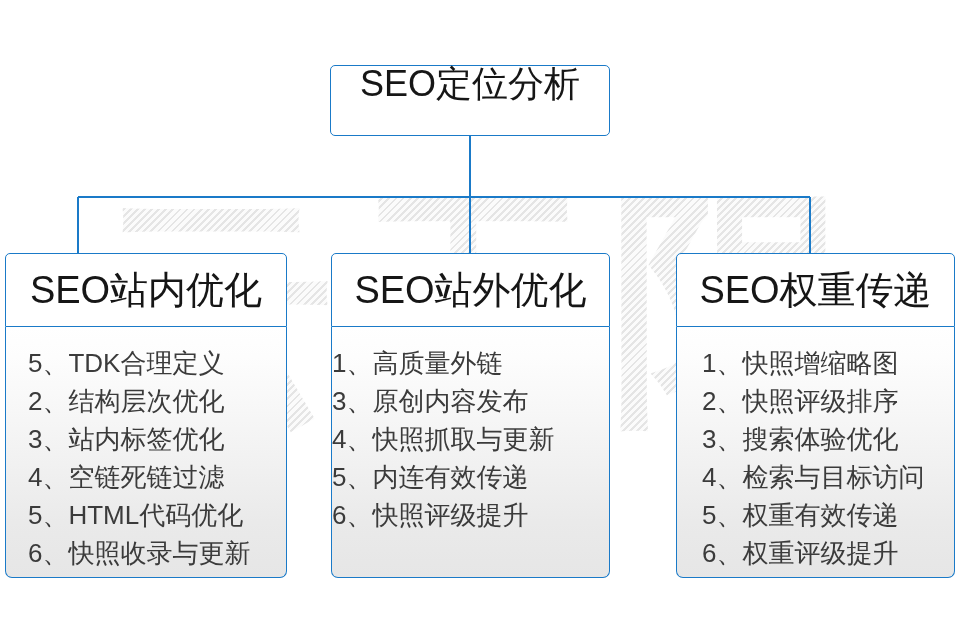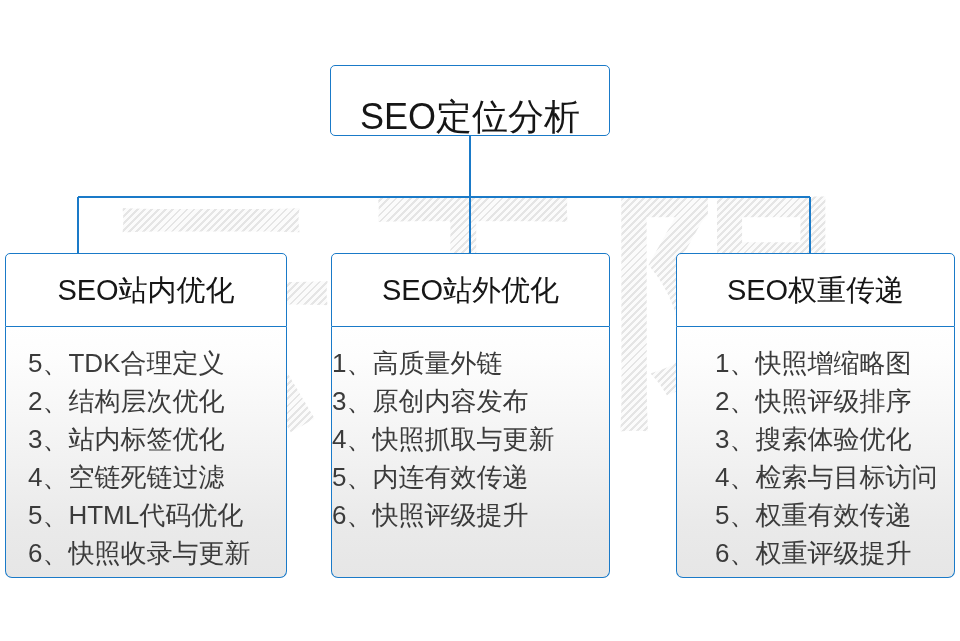--- a/index.html
+++ b/index.html
@@ -62,21 +62,21 @@
 
   
   .node-box {
     position: absolute;
     box-sizing: border-box;
     border: 1.4px solid #1a7ac8;
     border-radius: 5px;
     background: #ffffff;
     z-index: 2;
     display: flex;
-    align-items: flex-end;
+    align-items: flex-start;
     justify-content: center;
   }
   .node-title {
     font-size: 40px;
     color: #161616;
     line-height: 1;
     white-space: nowrap;
     letter-spacing: 0px;
   }
 
@@ -102,21 +102,21 @@
     height: 74px;
     box-sizing: border-box;
     border: 1.4px solid #1a7ac8;
     border-radius: 5px 5px 0 0;
     background: #ffffff;
     display: flex;
     align-items: center;
     justify-content: center;
   }
   .col-header .node-title {
-    font-size: 29px;
+    font-size: 38px;
   }
   .col-list {
     position: absolute;
     left: 0;
     top: 74px;
     right: 0;
     height: 251px;
     box-sizing: border-box;
     border: 1.4px solid #1a7ac8;
     border-top: none;
@@ -145,21 +145,21 @@
   .li-inner {
     display: block;
   }
 
   #col-1 { left: 5px;   top: 253px; width: 282px; }
   #col-2 { left: 331px; top: 253px; width: 279px; }
   #col-3 { left: 676px; top: 253px; width: 279px; }
 
   #col-1 .col-list { padding-left: 22px; }
   #col-2 .col-list { }
-  #col-3 .col-list { padding-left: 38px; }
+  #col-3 .col-list { padding-left: 25px; }
 </style>
 </head>
 <body>
 
 <div id="canvas">
 
   <div id="watermark">
     <span class="wm-text">云无限</span>
   </div>
 

